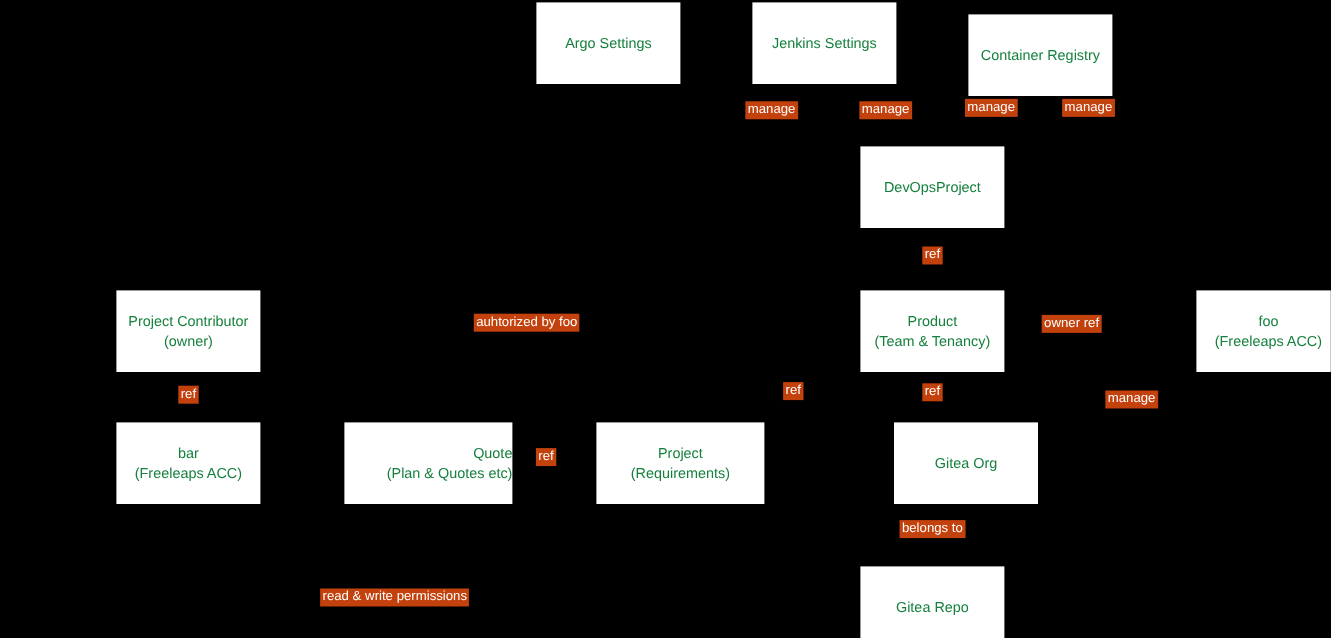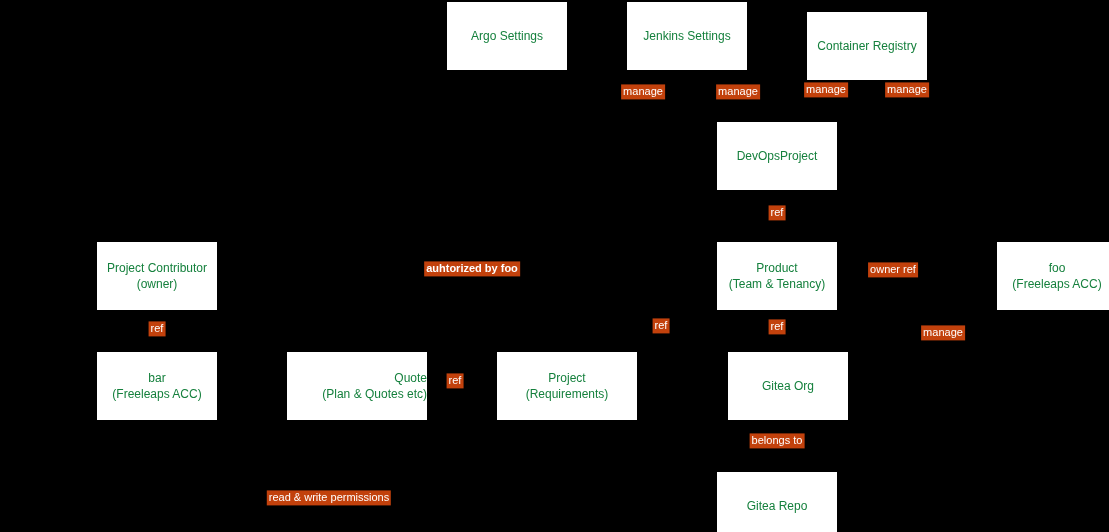--- a/index.html
+++ b/index.html
@@ -90,35 +90,35 @@
   </div>
   <div class="node wide" style="left:287px;top:352px;align-items:flex-end;">
     <span class="line">Quote</span>
     <span class="line">(Plan &amp; Quotes etc)</span>
   </div>
   <div class="node wide" style="left:497px;top:352px;">
     <span class="line">Project</span>
     <span class="line">(Requirements)</span>
   </div>
 
-  <div class="node" style="left:728px;top:352px;">
+  <div class="node" style="left:745px;top:352px;">
     <span class="line">Gitea Org</span>
   </div>
   <div class="node" style="left:717px;top:472px;">
     <span class="line">Gitea Repo</span>
   </div>
 
   <div class="edge-label" style="left:643px;top:92px;">manage</div>
   <div class="edge-label" style="left:738px;top:92px;">manage</div>
   <div class="edge-label" style="left:826px;top:90px;">manage</div>
   <div class="edge-label" style="left:907px;top:90px;">manage</div>
 
   <div class="edge-label" style="left:777px;top:213px;">ref</div>
 
-  <div class="edge-label" style="left:472px;top:269px;font-weight:bold;">auhtorized by foo</div>
+  <div class="edge-label" style="left:439px;top:269px;">auhtorized by foo</div>
   <div class="edge-label" style="left:893px;top:270px;">owner ref</div>
 
   <div class="edge-label" style="left:157px;top:329px;">ref</div>
   <div class="edge-label" style="left:661px;top:326px;">ref</div>
   <div class="edge-label" style="left:777px;top:327px;">ref</div>
   <div class="edge-label" style="left:943px;top:333px;">manage</div>
 
   <div class="edge-label" style="left:455px;top:381px;">ref</div>
 
   <div class="edge-label" style="left:777px;top:441px;">belongs to</div>

